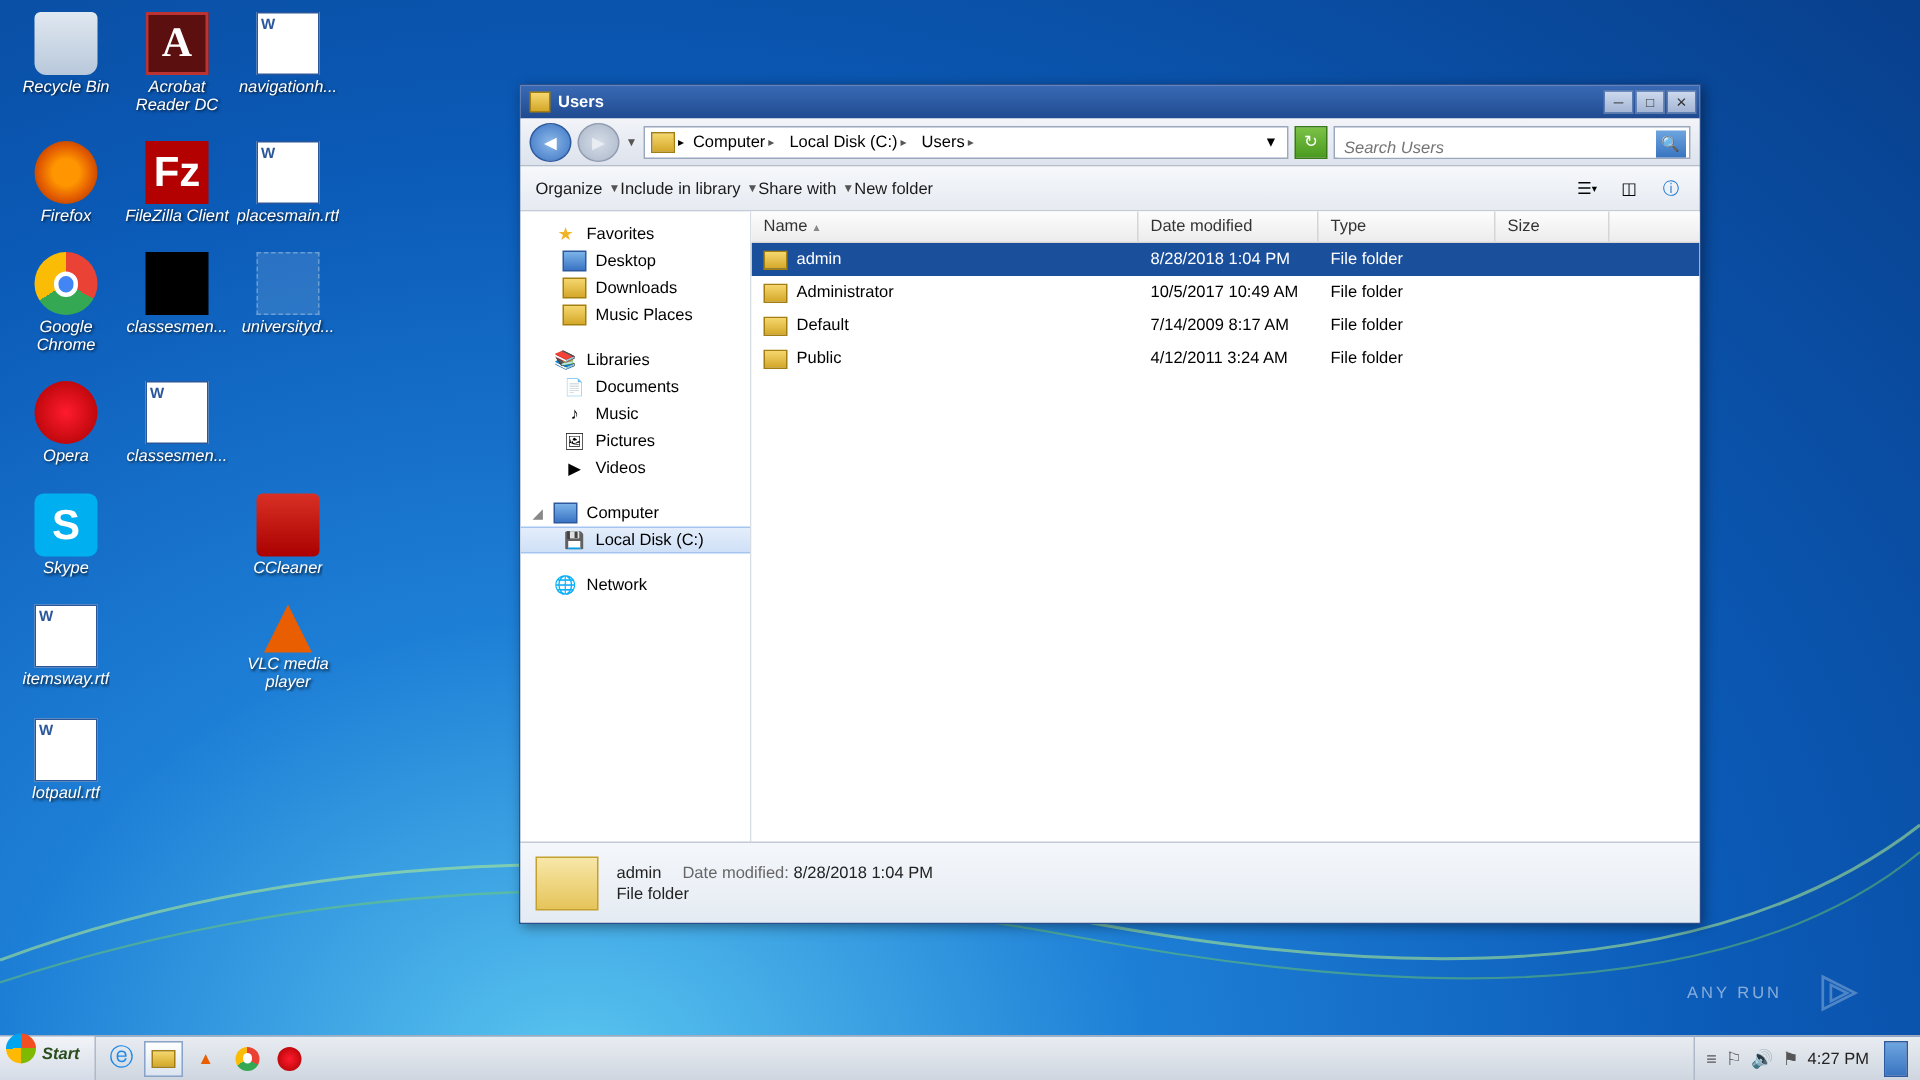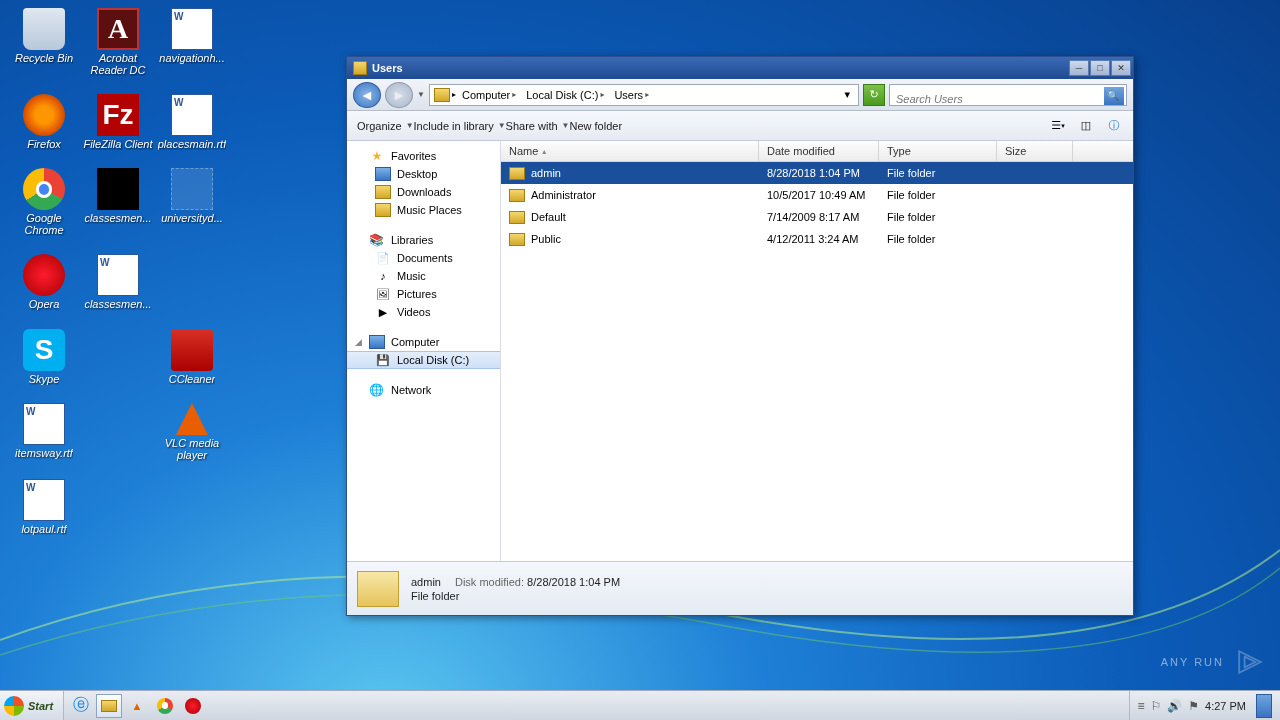--- a/index.html
+++ b/index.html
@@ -3,21 +3,21 @@
 <meta charset="utf-8">
 <style>
 * { margin: 0; padding: 0; box-sizing: border-box; font-family: "Segoe UI", Tahoma, sans-serif; font-size: 11px; }
 body { width: 1280px; height: 720px; overflow: hidden; position: relative; background: radial-gradient(ellipse at 30% 100%, #5bc6f0 0%, #1e7fd6 30%, #0b5bb8 60%, #083f8c 100%); }
 .desktop { position: absolute; inset: 0; }
 .desktop-icons { position: absolute; top: 8px; left: 8px; display: grid; grid-template-columns: repeat(3, 72px); gap: 18px 2px; }
 .desktop-icon { width: 72px; display: flex; flex-direction: column; align-items: center; cursor: pointer; }
 .desktop-icon .ico { width: 42px; height: 42px; display: flex; align-items: center; justify-content: center; font-size: 28px; }
 .desktop-icon .label { color: #fff; text-align: center; text-shadow: 1px 1px 2px rgba(0,0,0,.8); margin-top: 2px; line-height: 1.1; word-break: break-word; max-width: 70px; overflow: hidden; max-height: 26px; font-style: italic; }
 .swoosh { position: absolute; bottom: 30px; left: 0; width: 100%; height: 200px; pointer-events: none; }
-.watermark { position: absolute; right: 12px; bottom: 40px; color: rgba(255,255,255,.5); font-size: 22px; letter-spacing: 2px; display: flex; align-items: center; gap: 8px; }
+.watermark { position: absolute; right: 36px; bottom: 40px; color: rgba(255,255,255,.5); font-size: 22px; letter-spacing: 2px; display: flex; align-items: center; gap: 20px; }
 .watermark svg { width: 36px; height: 36px; opacity: .5; }
 
 
 .window { position: absolute; left: 346px; top: 56px; width: 788px; height: 560px; background: #f0f0f0; border: 1px solid #2b4f8f; box-shadow: 2px 2px 8px rgba(0,0,0,.4); display: flex; flex-direction: column; }
 .titlebar { height: 22px; background: linear-gradient(#3a6ab5,#1f4a90); display: flex; align-items: center; padding: 0 2px 0 6px; color: #fff; }
 .titlebar .t-ico { width: 14px; height: 14px; background: linear-gradient(#f5d76e,#d4a829); border: 1px solid #a37f12; margin-right: 5px; }
 .titlebar .title { font-weight: bold; flex: 1; }
 .win-btns { display: flex; gap: 1px; }
 .win-btn { width: 20px; height: 16px; background: linear-gradient(#cdd9ed,#a3b5d4); border: 1px solid #5a7bb0; display: flex; align-items: center; justify-content: center; font-size: 9px; cursor: pointer; color: #333; }
 .navbar { height: 32px; background: linear-gradient(#f2f4f8,#dde3ed); border-bottom: 1px solid #b5bdc9; display: flex; align-items: center; padding: 0 6px; gap: 4px; }
@@ -65,21 +65,21 @@
 .details-pane { height: 54px; background: linear-gradient(#f4f7fb,#e5ebf3); border-top: 1px solid #c5ccd8; display: flex; align-items: center; padding: 6px 10px; gap: 12px; }
 .details-pane .big-ico { width: 42px; height: 36px; background: linear-gradient(#f7e7a8,#e5c45a); border: 1px solid #c4a030; }
 .details-text { display: flex; flex-direction: column; gap: 2px; }
 .details-text .line1 { display: flex; gap: 14px; }
 .details-text .name { color: #222; }
 .details-text .meta-label { color: #666; }
 .details-text .meta-val { color: #222; }
 
 
 .taskbar { position: absolute; bottom: 0; left: 0; right: 0; height: 30px; background: linear-gradient(#e9edf2,#cfd6e0); border-top: 1px solid #a0abbe; display: flex; align-items: center; }
-.start-btn { height: 30px; padding: 0 10px 0 4px; background: linear-gradient(#f2f4f8,#d4dbe6); border-right: 1px solid #b0b9c9; display: flex; align-items: center; gap: 4px; cursor: pointer; font-weight: bold; font-style: italic; color: #2a4d1e; }
+.start-btn { height: 30px; padding: 0 10px 12px 4px; background: linear-gradient(#f2f4f8,#d4dbe6); border-right: 1px solid #b0b9c9; display: flex; align-items: flex-end; gap: 4px; cursor: pointer; font-weight: bold; font-style: italic; color: #2a4d1e; }
 .start-orb { width: 20px; height: 20px; border-radius: 50%; background: conic-gradient(#f25022 0 25%, #7fba00 25% 50%, #ffb900 50% 75%, #00a4ef 75% 100%); }
 .task-items { display: flex; align-items: center; gap: 2px; padding: 0 4px; }
 .task-item { width: 26px; height: 24px; display: flex; align-items: center; justify-content: center; cursor: pointer; border: 1px solid transparent; }
 .task-item.active { background: linear-gradient(#fff,#dbe4f0); border: 1px solid #8aa3c8; }
 .systray { margin-left: auto; display: flex; align-items: center; gap: 6px; padding: 0 8px; height: 100%; border-left: 1px solid #b0b9c9; }
 .tray-ico { font-size: 12px; color: #555; cursor: pointer; }
 .clock { font-size: 11px; color: #222; }
 .show-desktop { width: 16px; height: 24px; background: linear-gradient(#6ea5e0,#3974c0); border: 1px solid #2d5a9e; margin-left: 4px; cursor: pointer; }
 
 
@@ -361,21 +361,21 @@
             </div>
           </div>
       </div>
     </div>
 
     <div class="details-pane">
       <div class="big-ico"></div>
       <div class="details-text">
         <div class="line1">
           <span class="name">admin</span>
-          <span><span class="meta-label">Disk modified:</span> <span class="meta-val">8/28/2018 1:04 PM</span></span>
+          <span><span class="meta-label">Date modified:</span> <span class="meta-val">8/28/2018 1:04 PM</span></span>
         </div>
         <div class="meta-val">File folder</div>
       </div>
     </div>
   </div>
 </div>
 
 <div class="taskbar">
   <div class="start-btn">
     <div class="start-orb"></div>

